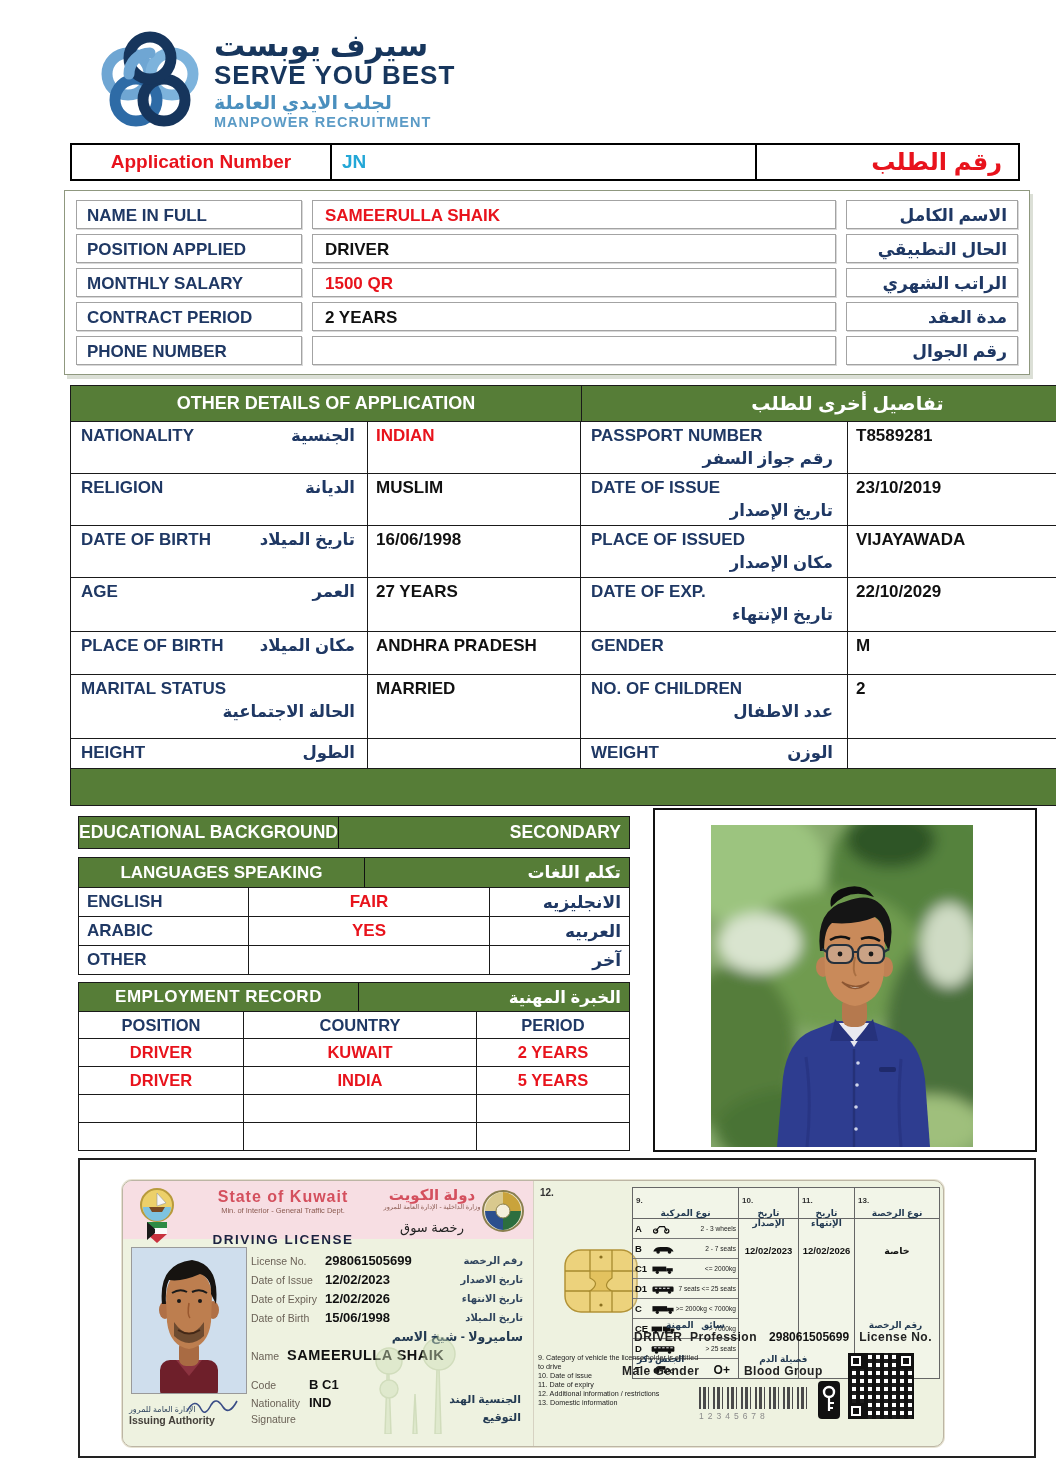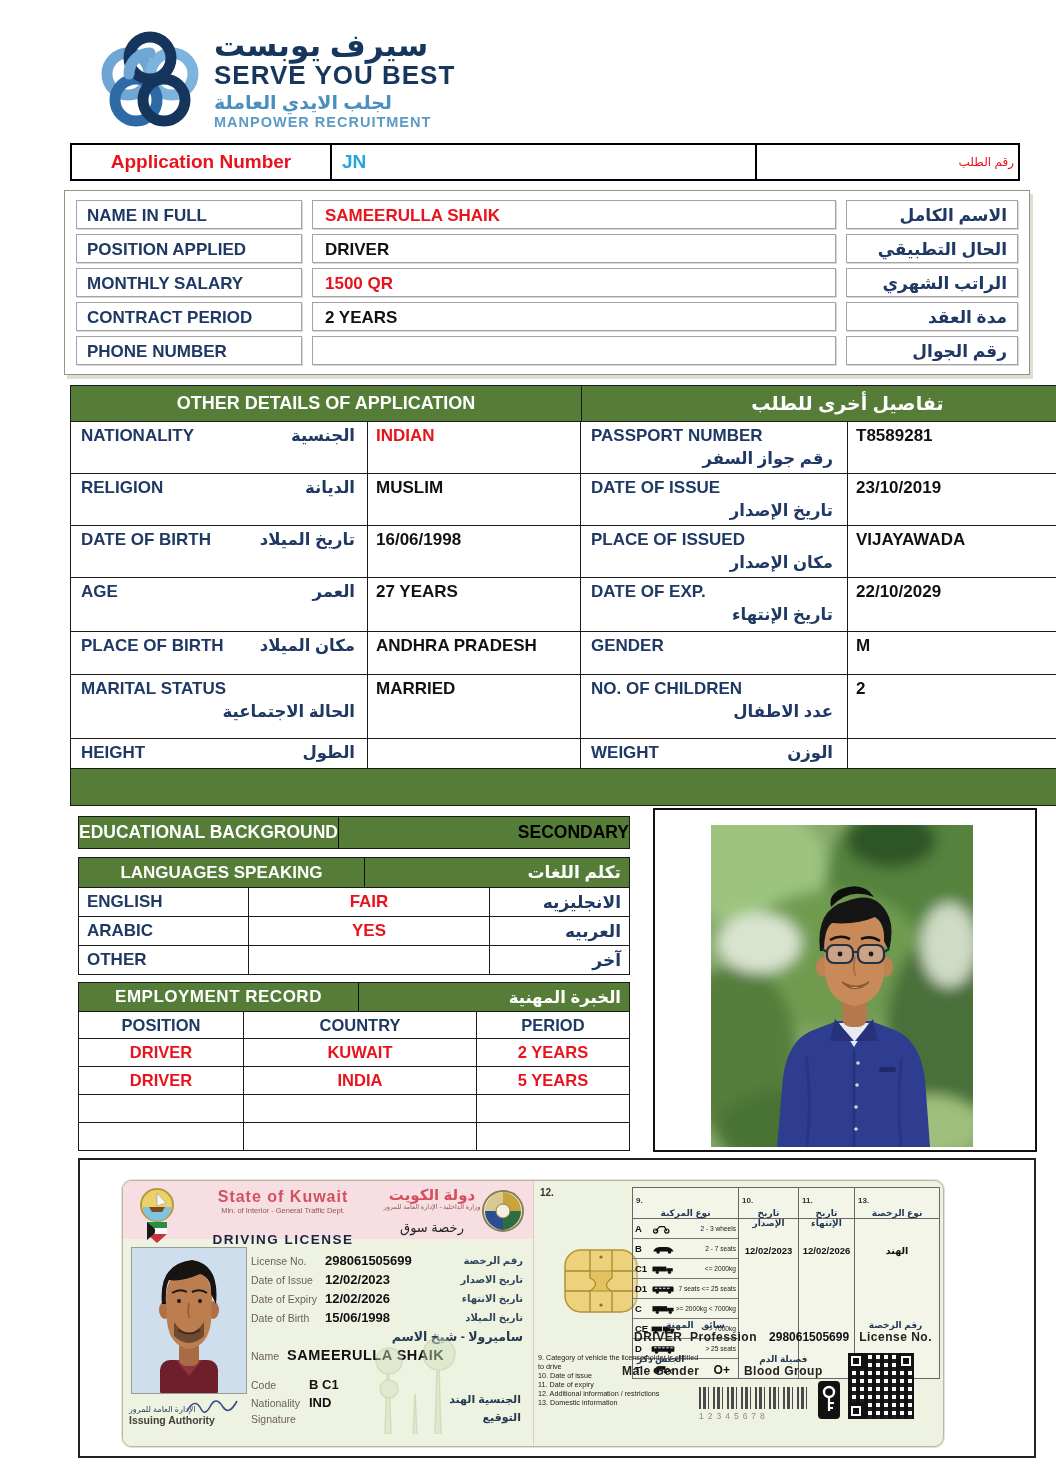--- a/index.html
+++ b/index.html
@@ -21,22 +21,22 @@
   .logo-en{color:#17365d;font-weight:bold;font-size:26px;letter-spacing:1px}
   .logo-ar2{color:#4a8fbe;font-weight:bold;font-size:19px;margin-top:4px;letter-spacing:2px}
   .logo-en2{color:#5b9bc6;font-weight:bold;font-size:14.5px;letter-spacing:1px;margin-top:2px}
 
   
   .app-row{left:70px;top:143px;width:950px;height:38px;border:2px solid #000;display:flex;box-sizing:border-box}
   .app-c1{width:258px;border-right:2px solid #000;display:flex;align-items:center;justify-content:center;
           color:var(--red);font-weight:bold;font-size:19px}
   .app-c2{width:413px;border-right:2px solid #000;display:flex;align-items:center;padding-left:10px;
           color:var(--cyan);font-weight:bold;font-size:19px}
-  .app-c3{flex:1;display:flex;align-items:center;justify-content:flex-end;padding-right:4px;
-          color:var(--red);font-weight:normal;font-size:12px}
+  .app-c3{flex:1;display:flex;align-items:center;justify-content:flex-end;padding-right:16px;
+          color:var(--red);font-weight:bold;font-size:24px}
 
   
   .personal{left:64px;top:190px;width:966px;box-sizing:border-box;border:1px solid #8f987f;
             box-shadow:3px 4px 0 rgba(175,185,165,.45);padding:9px 11px;background:#fff}
   .p-row{display:flex;gap:10px;margin-bottom:5px}
   .p-row:last-child{margin-bottom:0}
   .p-cell{border:1px solid #a3a3a3;box-shadow:1px 1px 0 #d8d8d8;height:29px;line-height:29px;box-sizing:border-box;background:#fff}
   .p-lbl{width:226px;padding-left:10px;color:var(--navy);font-weight:bold;font-size:17px}
   .p-val{flex:1;padding-left:12px;font-weight:bold;font-size:17px;color:#111}
   .p-ar{width:172px;padding-right:10px;text-align:right;color:var(--navy);font-weight:bold;font-size:17px}
@@ -59,22 +59,22 @@
   .lbl{color:var(--navy);font-weight:bold;font-size:17px;white-space:nowrap}
   .arl{color:var(--navy);font-weight:bold;font-size:16.5px;white-space:nowrap}
   .line2{display:block;text-align:right;margin-top:3px}
   .od-green{height:36px;background:var(--green);border-top:1px solid #1a1a1a}
 
   
   .edu{left:78px;top:816px;width:552px;height:33px;background:var(--green);display:flex;
        border:1px solid #1a1a1a;box-sizing:border-box}
   .edu-l{width:259px;border-right:1px solid #111;display:flex;align-items:center;justify-content:center;
          color:#fff;font-weight:bold;font-size:17.5px}
-  .edu-r{flex:1;display:flex;align-items:center;justify-content:flex-end;
-         color:#000000;font-weight:bold;font-size:17.5px}
+  .edu-r{flex:1;display:flex;align-items:center;justify-content:flex-end;padding-right:8px;
+         color:#ffffff;font-weight:bold;font-size:17.5px}
 
   .langs{left:78px;top:857px;width:552px;border:1px solid #1a1a1a;box-sizing:border-box;background:#fff}
   .lg-head{display:flex;height:29px;background:var(--green);color:#fff;font-weight:bold}
   .lg-hl{width:285px;border-right:1px solid #111;display:flex;align-items:center;justify-content:center;font-size:17px}
   .lg-hr{flex:1;display:flex;align-items:center;justify-content:flex-end;padding-right:8px;font-size:17px}
   .lg-row{display:flex;height:28px;border-top:1px solid #1a1a1a;align-items:center}
   .lg-c1{width:170px;border-right:1px solid #1a1a1a;padding-left:8px;box-sizing:border-box;
          color:var(--navy);font-weight:bold;font-size:17px;height:100%;display:flex;align-items:center}
   .lg-c2{width:241px;border-right:1px solid #1a1a1a;box-sizing:border-box;height:100%;display:flex;
          align-items:center;justify-content:center;color:var(--red);font-weight:bold;font-size:17px}
@@ -672,21 +672,21 @@
                 <span class="vdesc"></span>
               </div>
             </div>
             <div class="bt-col btw2">
               <span class="bt-val">12/02/2023</span>
             </div>
             <div class="bt-col btw3">
               <span class="bt-val">12/02/2026</span>
             </div>
             <div class="bt-col btw4">
-              <span class="bt-val">الهند</span>
+              <span class="bt-val">خاصة</span>
             </div>
           </div>
         </div>
 
         <div class="b-prof">
           <div class="bp-g">
             <span class="bp-ar"><span>سائق</span>&nbsp;&nbsp;&nbsp;<span>المهنة</span></span>
             <span class="bp-en"><span>DRIVER</span>&nbsp;&nbsp;<span>Profession</span></span>
           </div>
           <span class="b-profnum">298061505699</span>

